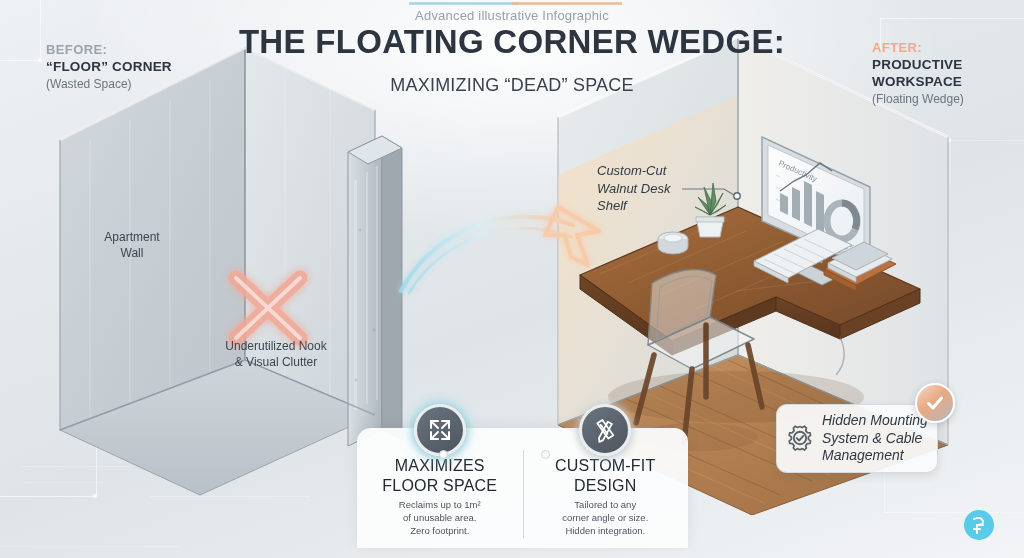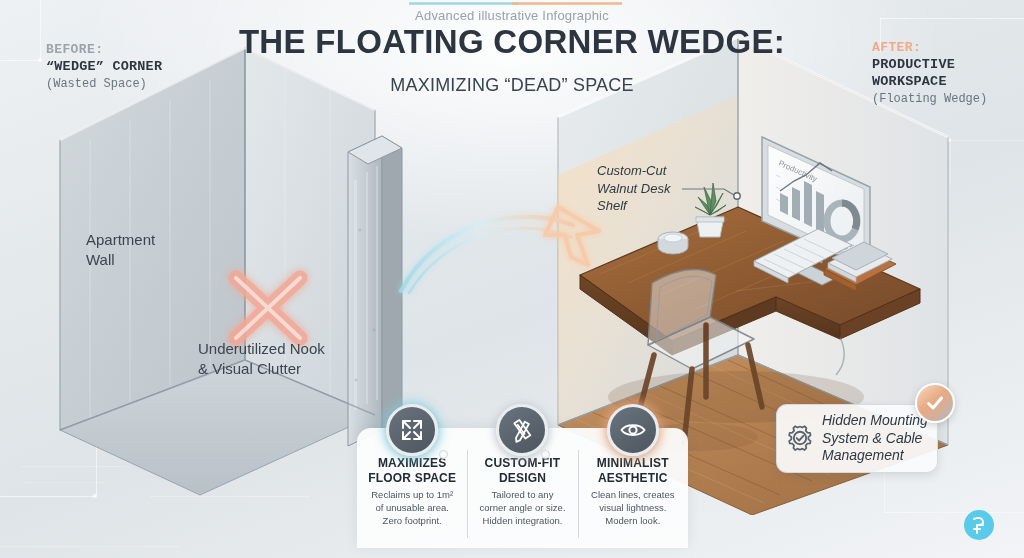--- a/index.html
+++ b/index.html
@@ -26,21 +26,21 @@
           background:rgba(255,255,255,.8); }
 
   
   .hdr { position:absolute; left:0; right:0; top:8px; text-align:center; z-index:40; }
   .kicker { font-size:13px; color:#97a2aa; letter-spacing:.2px; }
   .title { font-size:33px; font-weight:bold; color:#2c3540; letter-spacing:.3px;
            margin-top:0; }
   .subtitle { font-size:18px; color:#3a434d; margin-top:14px; letter-spacing:.2px; }
 
   
-  .sidelbl { position:absolute; z-index:40; line-height:1.3;font-family:Liberation Mono, monospace; }
+  .sidelbl { position:absolute; z-index:40; line-height:1.3; }
   .sidelbl.left { left:46px; top:42px; }
   .sidelbl.right { left:872px; top:40px; }
   .sl-tag { font-size:13px; font-weight:bold; letter-spacing:.4px; }
   .sl-tag.before { color:#9aa4ac; }
   .sl-tag.after  { color:#f2a98a; }
   .sl-main { font-size:13.5px; font-weight:bold; color:#2c3540; letter-spacing:.2px;
              line-height:1.25; }
   .sl-sub  { font-size:12px; color:#6b757d; margin-top:1px; }
 
   
@@ -71,42 +71,42 @@
   .checkbadge {
     position:absolute; left:915px; top:383px; width:40px; height:40px; z-index:46;
     border-radius:50%;
     background:linear-gradient(140deg,#f6d9c5,#e8a982 45%,#b4b9bd 100%);
     border:2px solid #fdfdfd;
     box-shadow:0 2px 7px rgba(90,100,110,.28);
     display:flex; align-items:center; justify-content:center;
   }
 
   
-  .roomlbl { position:absolute; z-index:28; color:#3c454e; font-size:15px;
-             line-height:1.3; }
+  .roomlbl { position:absolute; z-index:28; color:#3c454e; font-size:12px;
+             text-align:center; line-height:1.3; }
   #lbl-wall { left:86px; top:230px; width:92px; }
   #lbl-nook { left:198px; top:339px; width:156px; }
 
   
   #xmark { position:absolute; left:216px; top:262px; width:104px; height:92px; z-index:26; }
 
   
   #features {
     position:absolute; left:357px; top:428px; width:331px; height:120px; z-index:50;
     background:rgba(252,253,253,.95);
     border-radius:14px 14px 0 0;
     box-shadow:0 -2px 12px rgba(100,110,120,.13);
     display:flex;
   }
   .fcard { flex:1; padding:28px 6px 6px; text-align:center; position:relative; }
   .fcard + .fcard::before {
     content:""; position:absolute; left:0; top:22px; bottom:10px; width:1px;
     background:rgba(196,204,211,.75);
   }
-  .fc-title { font-size:12px; font-weight:bold; color:#222b34; line-height:1.22;
+  .fc-title { font-size:16px; font-weight:normal; color:#222b34; line-height:1.22;
               letter-spacing:.2px; white-space:pre-line; }
   .fc-body  { font-size:9.5px; color:#4c565f; line-height:1.35; margin-top:4px;
               white-space:pre-line; }
 
   .fc-icon {
     position:absolute; top:-24px; left:50%; transform:translateX(-50%);
     width:52px; height:52px; border-radius:50%;
     background:linear-gradient(145deg,#6a747e,#4d565f);
     border:3px solid #e9edef;
     display:flex; align-items:center; justify-content:center;
@@ -432,21 +432,21 @@
   </svg>
 
   <div class="hdr">
     <div class="kicker">Advanced illustrative Infographic</div>
     <div class="title">THE FLOATING CORNER WEDGE:</div>
     <div class="subtitle">MAXIMIZING “DEAD” SPACE</div>
   </div>
 
   <div class="sidelbl left">
     <div class="sl-tag before">BEFORE:</div>
-    <div class="sl-main" style="white-space:pre-line;">“WEDGE” CORNER</div>
+    <div class="sl-main" style="white-space:pre-line;">“FLOOR” CORNER</div>
     <div class="sl-sub">(Wasted Space)</div>
   </div>
 
   <div class="sidelbl right">
     <div class="sl-tag after">AFTER:</div>
     <div class="sl-main" style="white-space:pre-line;">PRODUCTIVE
 WORKSPACE</div>
     <div class="sl-sub">(Floating Wedge)</div>
   </div>
 
@@ -523,35 +523,20 @@
           </g>
         </svg>
       </div>
       <div class="fc-title">CUSTOM-FIT
 DESIGN</div>
       <div class="fc-body">Tailored to any
 corner angle or size.
 Hidden integration.</div>
     </div>
 
-    <div class="fcard">
-      <div class="fc-icon glow-o">
-        <svg width="28" height="28" viewBox="0 0 28 28">
-          <g fill="none" stroke="#ffffff" stroke-width="2" stroke-linejoin="round" stroke-linecap="round">
-            <path d="M2.5,14 C7,7.5 21,7.5 25.5,14 C21,20.5 7,20.5 2.5,14 Z"></path>
-            <circle cx="14" cy="14" r="3.6"></circle>
-          </g>
-        </svg>
-      </div>
-      <div class="fc-title">MINIMALIST
-AESTHETIC</div>
-      <div class="fc-body">Clean lines, creates
-visual lightness.
-Modern look.</div>
-    </div>
   </div>
 
   <div class="cnode" style="left:439px; top:450px;"></div>
   <div class="cnode" style="left:541px; top:450px;"></div>
 
   <svg id="watermark" viewBox="0 0 34 34">
     <circle cx="17" cy="17" r="15" fill="#3fc3e8" opacity=".85"></circle>
     <g fill="none" stroke="#ffffff" stroke-width="2" stroke-linecap="round" stroke-linejoin="round">
       <path d="M12,11 q7,-3 9,2 q1,4 -5,4 l5,0"></path>
       <path d="M15,17 l0,8"></path>

